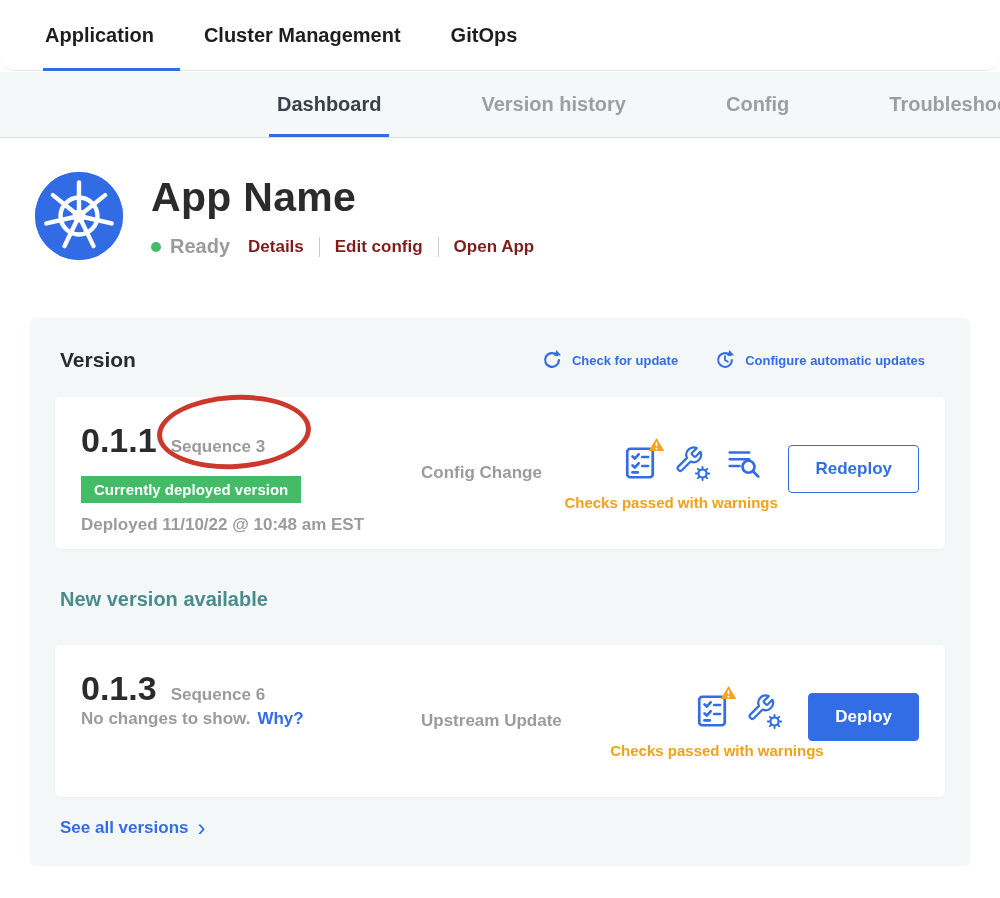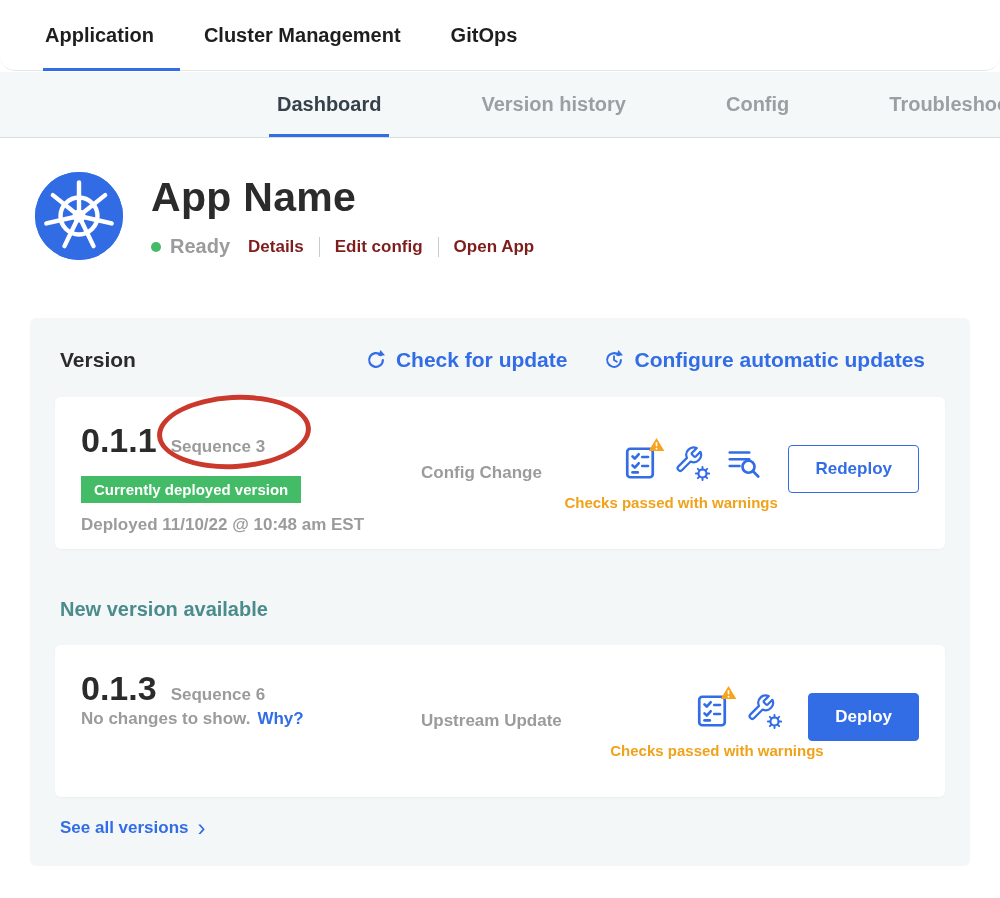--- a/index.html
+++ b/index.html
@@ -64,21 +64,21 @@
     background: #f4f7f8; border-radius: 6px;
   }
   .panel-head {
     position: absolute; top: 30px; left: 30px; right: 45px;
     display: flex; justify-content: space-between; align-items: center;
   }
   .panel-title { font-size: 21px; font-weight: 700; color: #2b2b2b; }
   .head-actions { display: flex; gap: 36px; }
   .link-action {
     display: flex; align-items: center; gap: 9px;
-    font-size: 21px; font-weight: 700; color: #326de6; cursor: pointer;
+    font-size: 13px; font-weight: 700; color: #326de6; cursor: pointer;
   }
   .link-action .icon { display: flex; }
 
   .card {
     position: absolute; left: 25px; width: 890px; height: 152px;
     background: #fff; border-radius: 6px;
     box-shadow: 0 1px 2px rgba(0,0,0,0.04);
     padding: 24px 26px; display: flex;
   }
   .card.current { top: 79px; }
@@ -119,21 +119,21 @@
 
   .btn {
     height: 48px; padding: 0 26px; border-radius: 4px;
     font-family: "Liberation Sans", sans-serif;
     font-size: 17px; font-weight: 700; cursor: pointer; white-space: nowrap;
   }
   .btn-outline { background: #fff; border: 1px solid #326de6; color: #326de6; }
   .btn-primary { background: #326de6; border: 1px solid #326de6; color: #fff; }
 
   .teal-label {
-    position: absolute; top: 280px; left: 30px;
+    position: absolute; top: 270px; left: 30px;
     font-size: 20px; font-weight: 700; color: #4a8b8c;
   }
 
   .see-all {
     position: absolute; top: 500px; left: 30px;
     display: flex; align-items: center; gap: 9px;
     font-size: 17px; font-weight: 700; color: #326de6; cursor: pointer;
   }
   .chev { font-size: 24px; line-height: 16px; font-weight: 400; }
 

